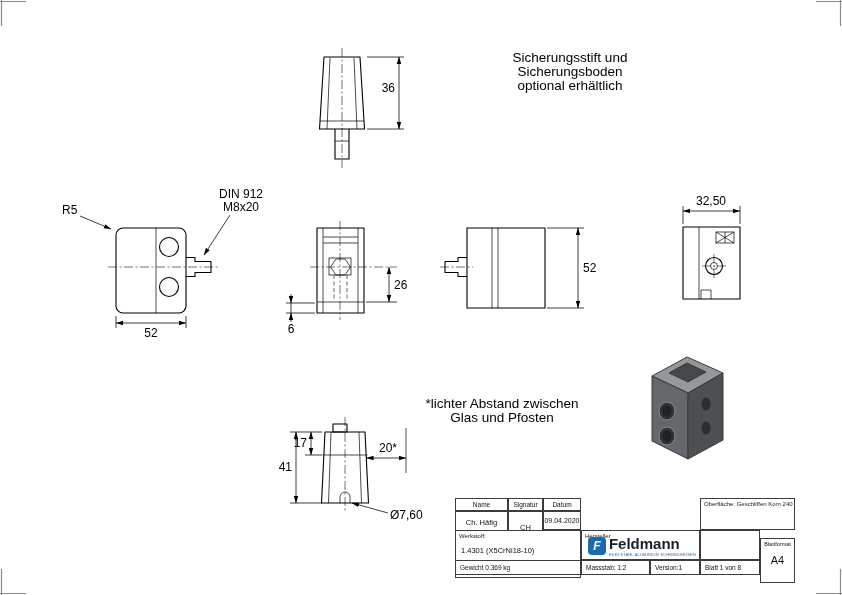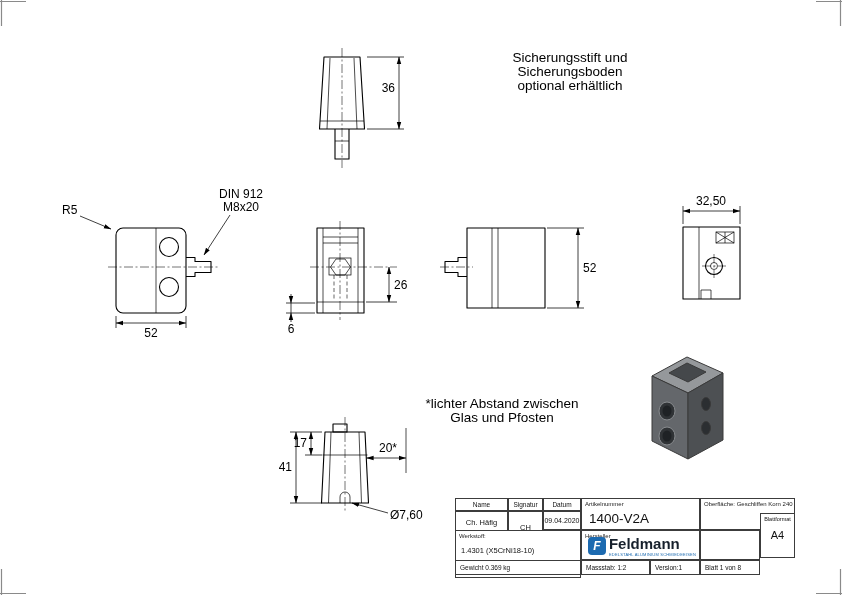--- a/index.html
+++ b/index.html
@@ -199,24 +199,20 @@
     <ellipse cx="667" cy="436" rx="4.5" ry="5.5" fill="#1f2225" stroke="none"></ellipse>
     <ellipse cx="706" cy="404" rx="4.5" ry="6.5" fill="#2b2e31"></ellipse>
     <ellipse cx="706" cy="428" rx="4.5" ry="6.5" fill="#2b2e31"></ellipse>
   </g>
 </svg>
 
 <div class="tb">
   <div class="cell cc" style="left:0;top:0;width:53px;height:13px;font-size:6.5px">Name</div>
   <div class="cell cc" style="left:53px;top:0;width:35px;height:13px;font-size:6.5px">Signatur</div>
   <div class="cell cc" style="left:88px;top:0;width:38px;height:13px;font-size:6.5px">Datum</div>
-  <div class="cell" style="left:126px;top:0;width:119px;height:32px">
-    <span class="lbl">Artikelnummer</span>
-    <div style="position:absolute;left:7px;top:12px;font-size:13.5px">1400-V2A</div>
-  </div>
   <div class="cell" style="left:245px;top:0;width:95px;height:32px">
     <span class="lbl">Oberfläche: Geschliffen Korn 240</span>
   </div>
   <div class="cell cc" style="left:0;top:13px;width:53px;height:22px;font-size:7.5px">Ch. Häfig</div>
   <div class="cell cc" style="left:53px;top:13px;width:35px;height:33px;font-size:7.5px">CH</div>
   <div class="cell cc" style="left:88px;top:13px;width:38px;height:19px;font-size:7px">09.04.2020</div>
   <div class="cell" style="left:0;top:32px;width:126px;height:48px">
     <span class="lbl">Werkstoff:</span>
     <div style="position:absolute;left:5px;top:15px;font-size:7.5px">1.4301 (X5CrNi18-10)</div>
   </div>
@@ -224,21 +220,21 @@
     <span class="lbl">Hersteller</span>
     <div class="logo">
       <div class="logo-f">F</div>
       <div>
         <div class="logo-name">Feldmann</div>
         <div class="logo-tag">EDELSTAHL ALUMINIUM SCHMIEDEEISEN</div>
       </div>
     </div>
   </div>
   <div class="cell" style="left:245px;top:32px;width:60px;height:30px"></div>
-  <div class="cell" style="left:305px;top:15px;width:35px;height:45px">
+  <div class="cell" style="left:305px;top:40px;width:35px;height:45px">
     <div style="position:absolute;top:2px;left:0;right:0;text-align:center;font-size:5.5px">Blattformat</div>
     <div style="position:absolute;top:15px;left:0;right:0;text-align:center;font-size:11px">A4</div>
   </div>
   <div class="cell" style="left:0;top:62px;width:126px;height:15px;font-size:6.5px;line-height:14px;padding-left:4px">Gewicht 0.369 kg</div>
   <div class="cell" style="left:126px;top:62px;width:69px;height:15px;font-size:6.5px;line-height:14px;padding-left:4px">Massstab: 1:2</div>
   <div class="cell" style="left:195px;top:62px;width:50px;height:15px;font-size:6.5px;line-height:14px;padding-left:4px">Version:1</div>
   <div class="cell" style="left:245px;top:62px;width:60px;height:15px;font-size:6.5px;line-height:14px;padding-left:4px">Blatt 1 von 8</div>
 </div>
 
 </div>

